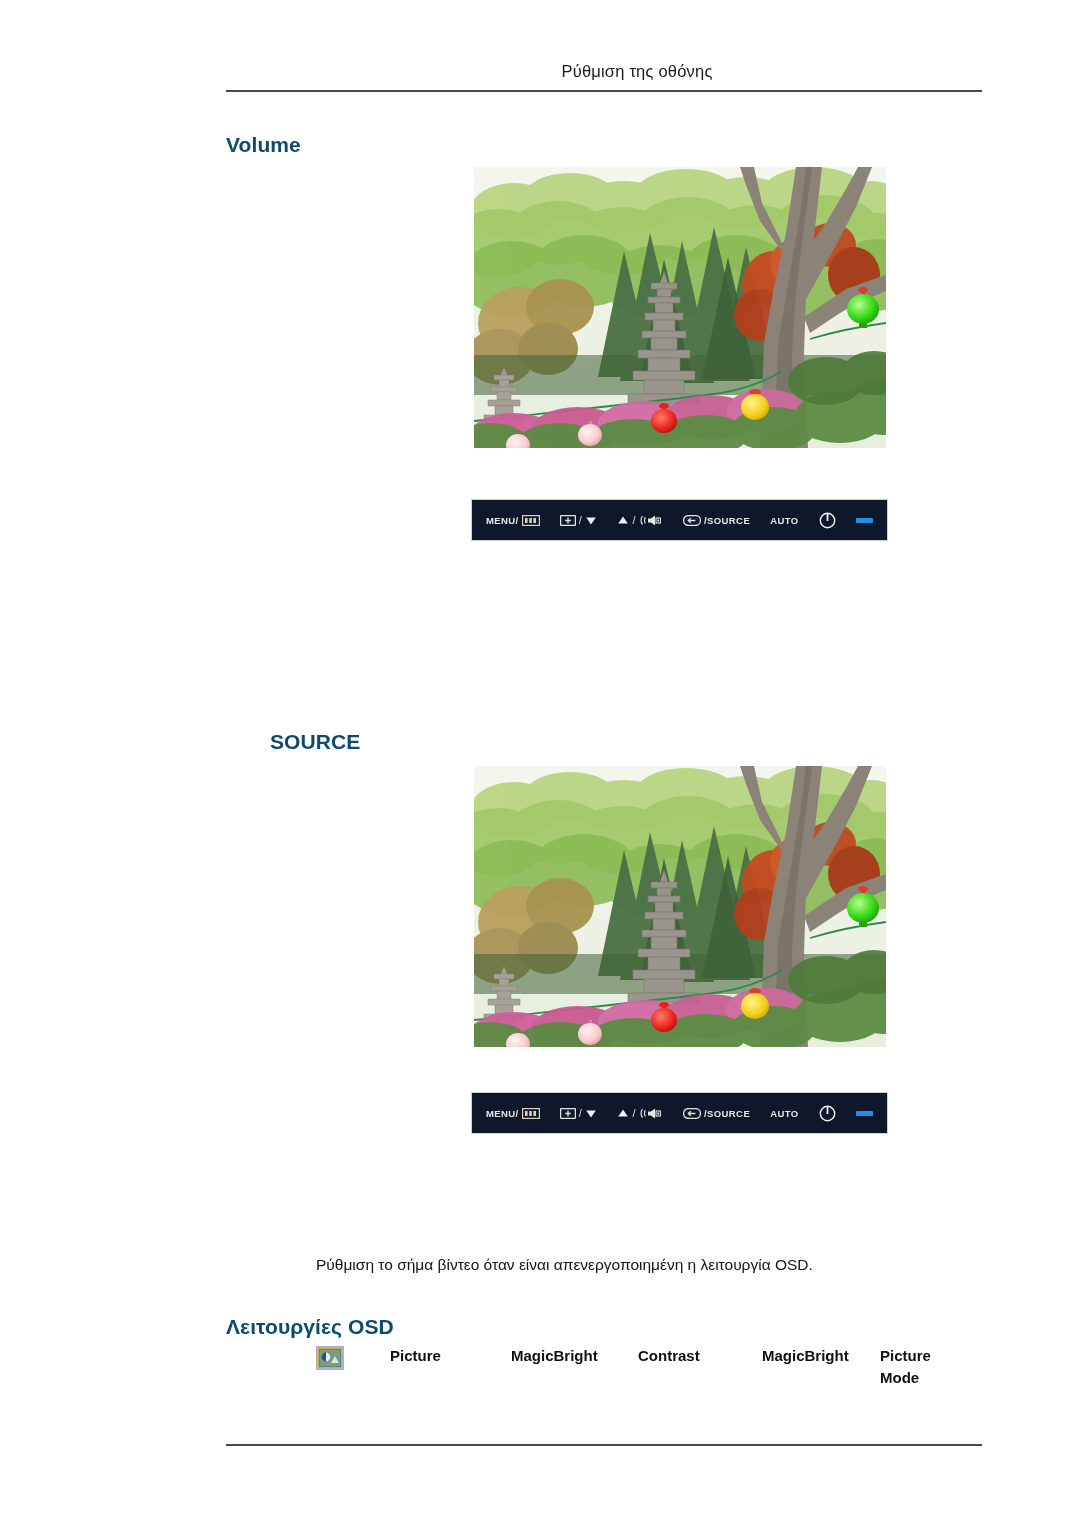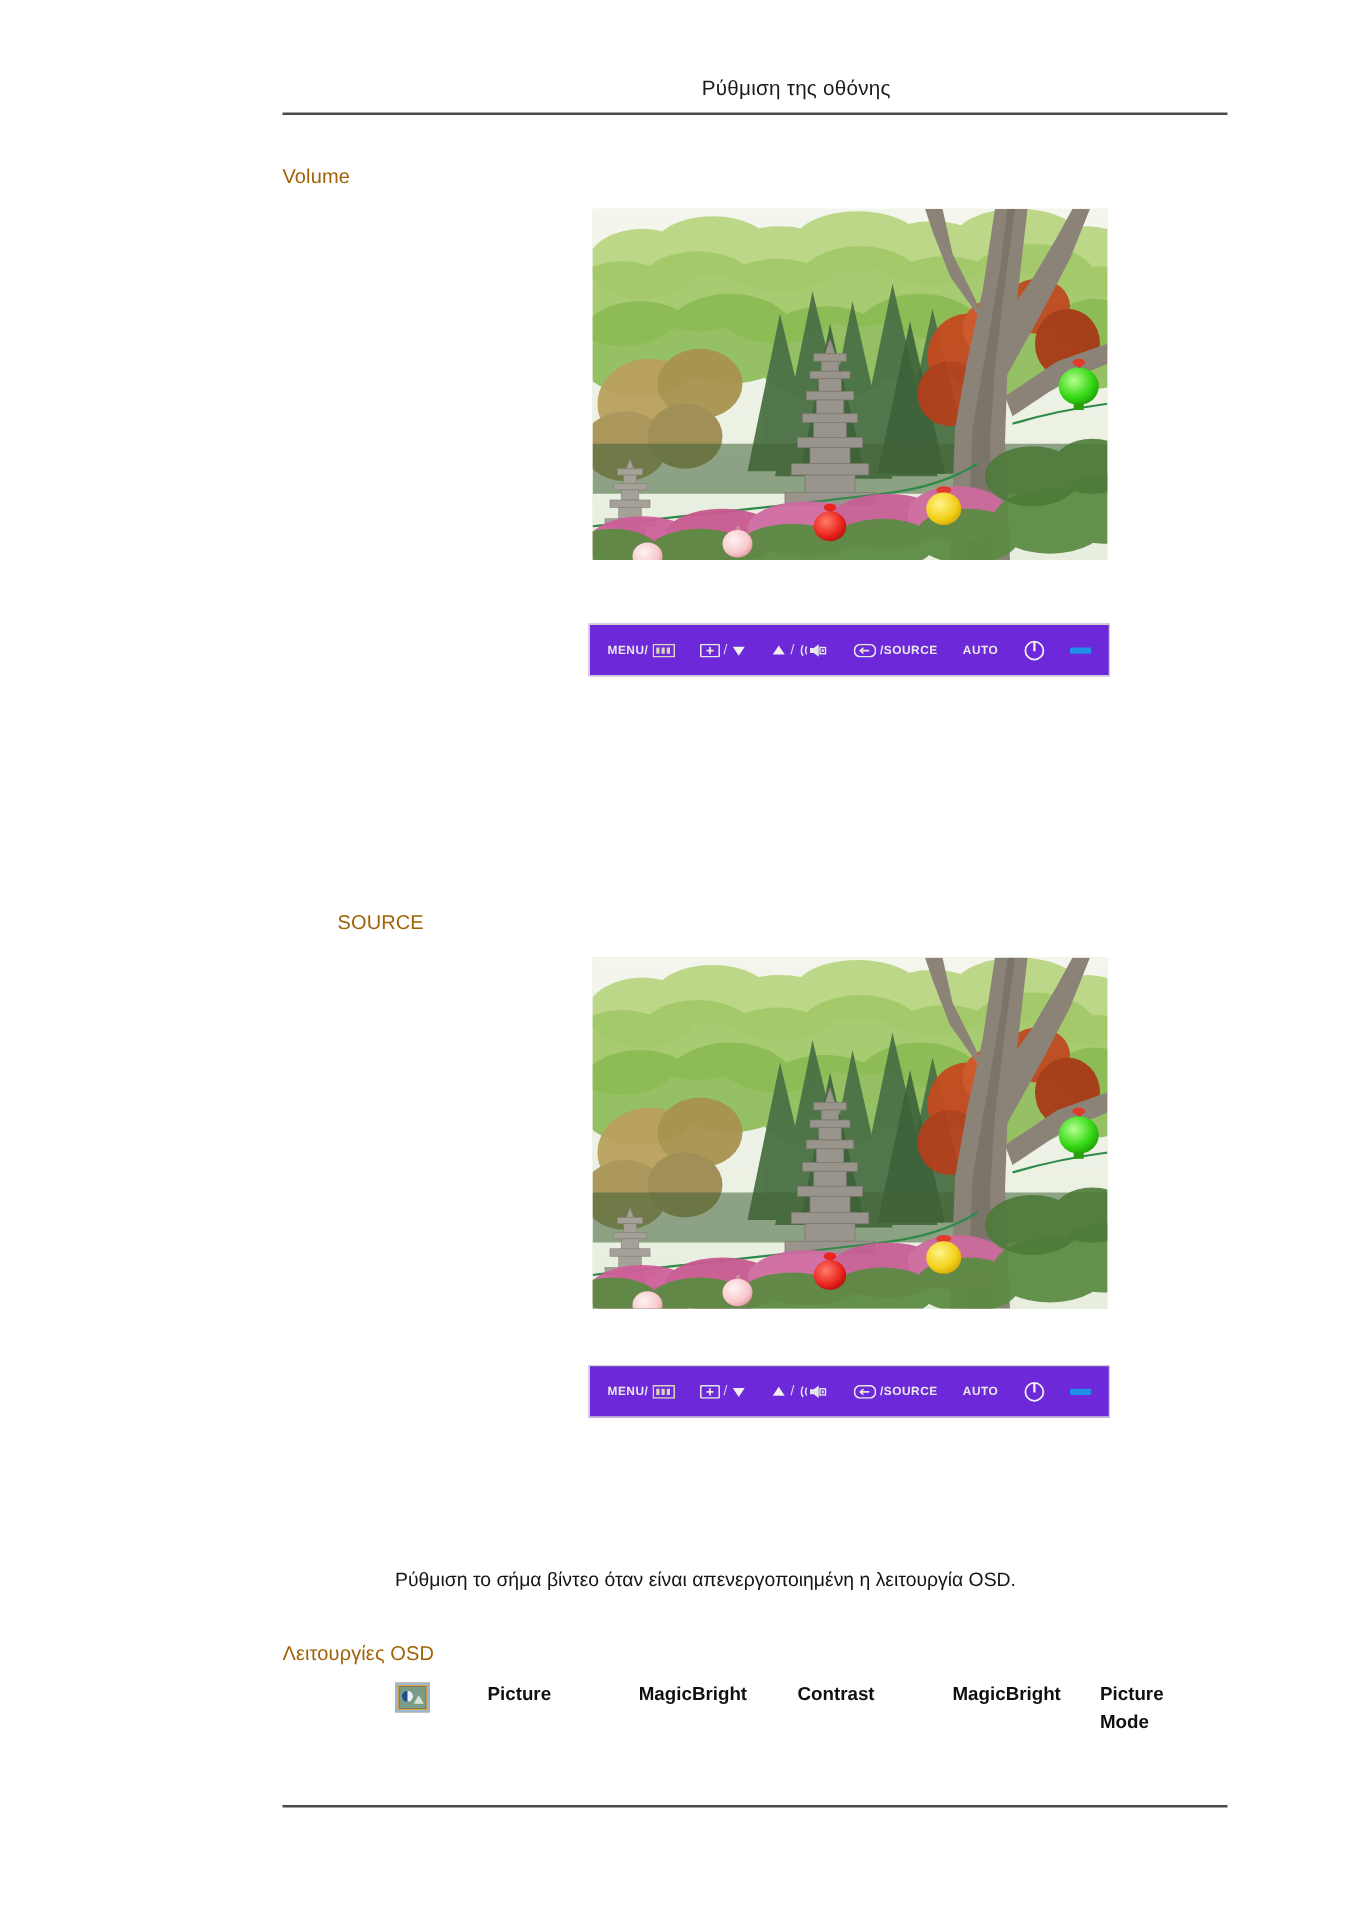--- a/index.html
+++ b/index.html
@@ -46,23 +46,23 @@
     top: 1444px;
     width: 822px;
     height: 2px;
     background: #4a4a4a;
   }
 
   
   .heading {
     position: absolute;
     left: 128px;
-    font-size: 16px;
-    font-weight: normal;
-    color: #a16207;
+    font-size: 21px;
+    font-weight: bold;
+    color: #0c4a6e;
     letter-spacing: 0.1px;
     white-space: nowrap;
   }
   .h-volume { top: 133px; }
   .h-source { top: 730px; margin-left: 44px; }
   .h-osd    { top: 1303px; margin-top: 12px; }
 
   
   .body-text {
     position: absolute;
@@ -87,21 +87,21 @@
   .photo-1 { left: 376px; top: 167px; }
   .photo-2 { left: 376px; top: 766px; }
   .photo svg { display: block; width: 412px; height: 281px; }
 
   
   .ctrl-bar {
     position: absolute;
     left: 373px;
     width: 417px;
     height: 42px;
-    background: #6d28d9;
+    background: #0f172a;
     border: 1px solid #cfcfcf;
     box-sizing: border-box;
     display: flex;
     align-items: center;
     justify-content: space-between;
     padding: 0 14px;
   }
   .bar-1 { top: 499px; }
   .bar-2 { top: 1092px; }
 

